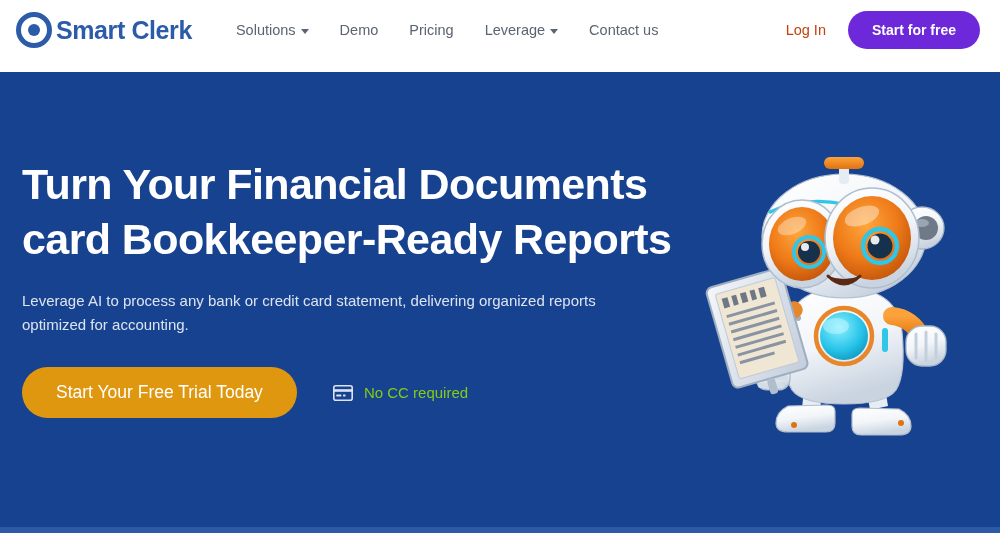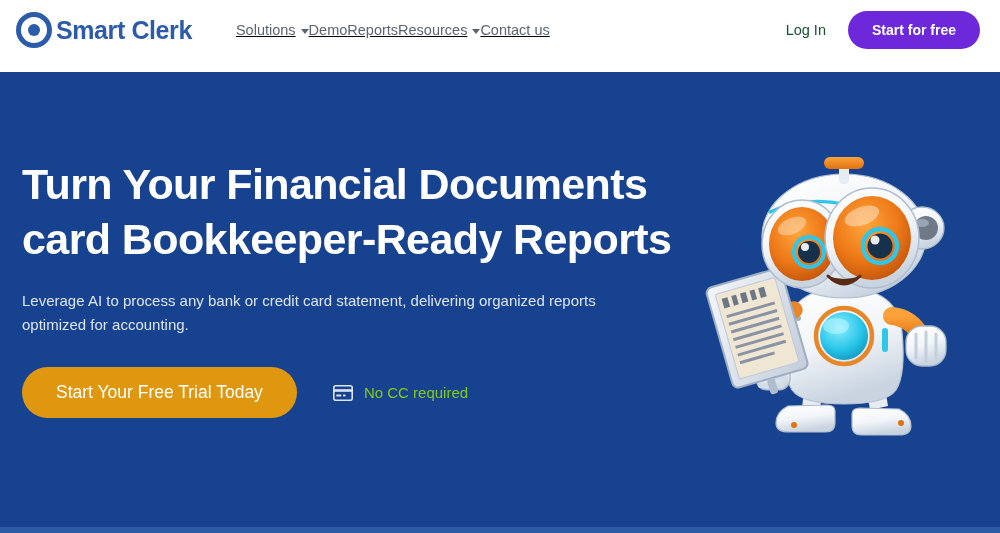--- a/index.html
+++ b/index.html
@@ -45,22 +45,22 @@
     font-size: 25px;
     font-weight: bold;
     color: #2B5BA9;
     letter-spacing: -0.4px;
     white-space: nowrap;
   }
 
   .nav {
     display: flex;
     align-items: flex-start;
+    gap: 31px;
     flex: 1 1 auto;
-    text-decoration: underline;
   }
   .nav-item {
     display: inline-flex;
     align-items: center;
     gap: 5px;
     font-size: 14.5px;
     color: #5B6472;
     cursor: pointer;
     white-space: nowrap;
     line-height: 1;
@@ -75,21 +75,21 @@
   }
 
   .header-actions {
     display: flex;
     align-items: center;
     gap: 22px;
     margin-left: auto;
   }
   .login-link {
     font-size: 14.5px;
-    color: #14532d;
+    color: #c2410c;
     text-decoration: none;
     cursor: pointer;
     white-space: nowrap;
   }
   .btn-start-free {
     background: #6d28d9;
     color: #ffffff;
     font-size: 14px;
     font-weight: bold;
     border: none;
@@ -200,24 +200,24 @@
 
     <nav class="nav">
       <span class="nav-item">
         <span>Solutions</span>
         <i class="caret"></i>
       </span>
       <span class="nav-item">
         <span>Demo</span>
       </span>
       <span class="nav-item">
-        <span>Reports</span>
-      </span>
-      <span class="nav-item">
-        <span>Resources</span>
+        <span>Pricing</span>
+      </span>
+      <span class="nav-item">
+        <span>Leverage</span>
         <i class="caret"></i>
       </span>
       <span class="nav-item">
         <span>Contact us</span>
       </span>
     </nav>
 
     <div class="header-actions">
       <a class="login-link" href="#">Log In</a>
       <button class="btn-start-free">Start for free</button>

